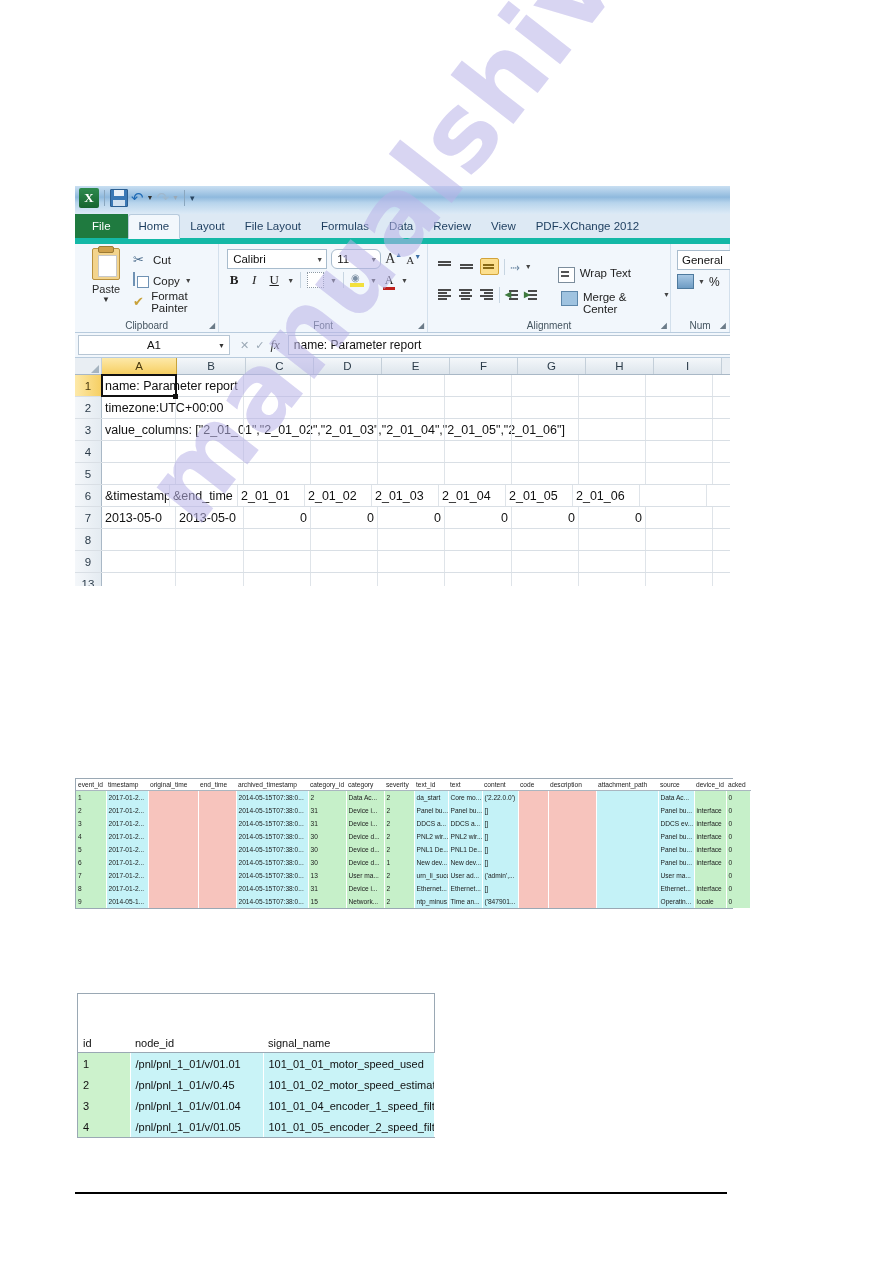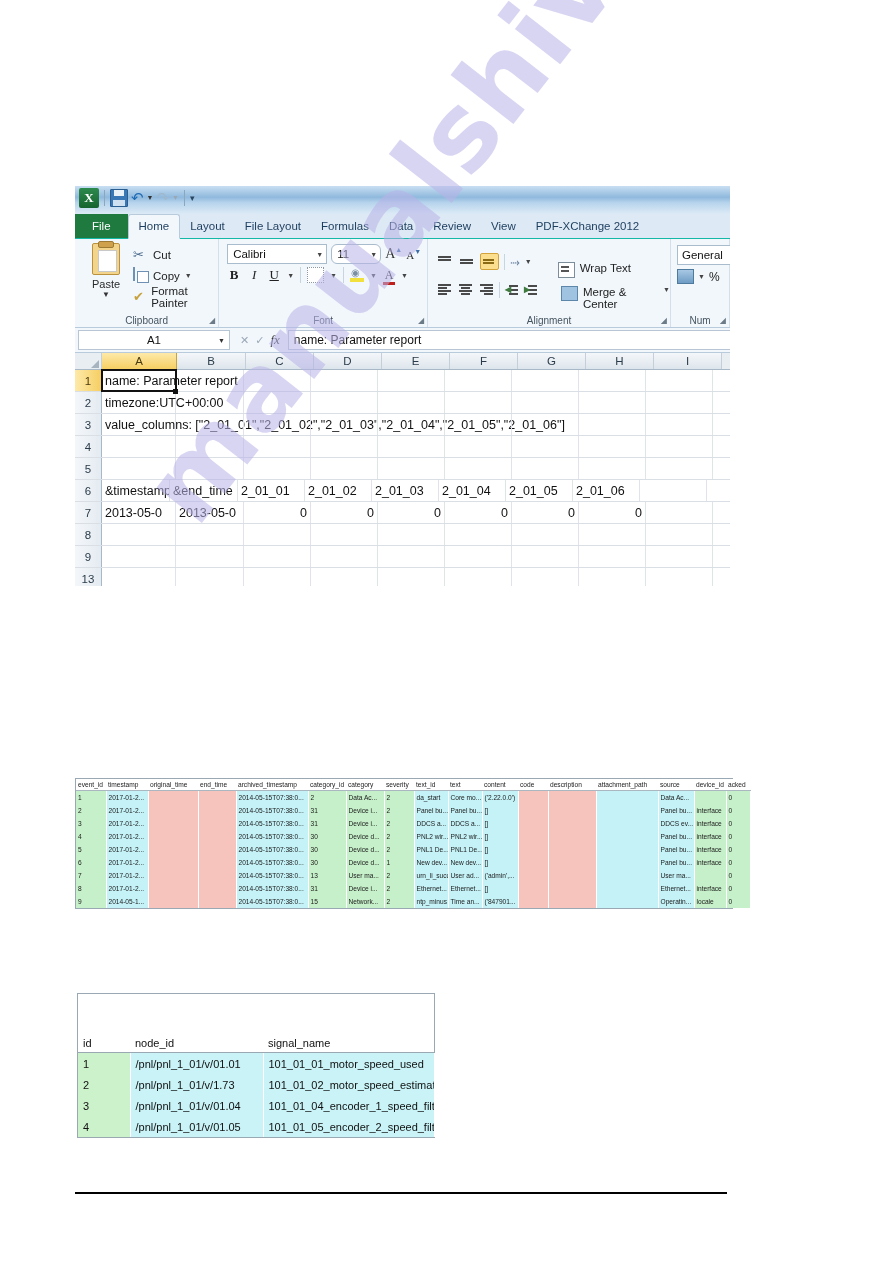--- a/index.html
+++ b/index.html
@@ -46,21 +46,21 @@
   .save-ic{width:16px;height:16px;background:#3a78b5;border:1px solid #2a5d90;position:relative;border-radius:1px;}
   .save-ic:before{content:"";position:absolute;left:3px;top:0;width:10px;height:6px;background:#e8f0f8;}
   .save-ic:after{content:"";position:absolute;left:2px;bottom:0;width:12px;height:6px;background:#cfe0f0;}
   .undo-ic,.redo-ic{font-size:15px;color:#1f6ab5;line-height:14px;font-family:"DejaVu Sans",sans-serif;}
   .redo-ic{color:#9fb8cd;}
   .tiny-tri{font-size:7px;color:#333;line-height:14px;}
   .tiny-tri.dim{color:#9aa8b5;}
   .qmore{font-size:9px;color:#2a4763;}
 
   .tabbar{height:24px;background:#dde9f4;display:flex;align-items:flex-end;position:relative;
-          border-bottom:1px solid #14b8a6;text-align:center;}
+          border-bottom:6px solid #14b8a6;text-align:center;}
   .tab{
     font-size:11.5px;color:#1c3d5e;padding:4px 10px 5px 10px;line-height:14px;
     position:relative;top:0;
   }
   .tab.file{background:#1f7a3f;color:#fff;padding:5px 17px 5px 17px;font-weight:normal;}
   .tab.active{background:#f2f7fc;border:1px solid #b8cbdd;border-bottom:1px solid #f2f7fc;
               border-radius:3px 3px 0 0;margin-bottom:-1px;}
 
   .ribbon{
     height:88px;background:#f2f7fc;position:relative;border-bottom:1px solid #b8cbdd;
@@ -792,21 +792,21 @@
       </tr>
     </thead>
     <tbody id="signals-body">
         <tr>
           <td class="s-green">1</td>
           <td class="s-cyan">/pnl/pnl_1_01/v/01.01</td>
           <td class="s-cyan">101_01_01_motor_speed_used</td>
         </tr>
         <tr>
           <td class="s-green">2</td>
-          <td class="s-cyan">/pnl/pnl_1_01/v/1.73</td>
+          <td class="s-cyan">/pnl/pnl_1_01/v/0.45</td>
           <td class="s-cyan">101_01_02_motor_speed_estimated</td>
         </tr>
         <tr>
           <td class="s-green">3</td>
           <td class="s-cyan">/pnl/pnl_1_01/v/01.04</td>
           <td class="s-cyan">101_01_04_encoder_1_speed_filtered</td>
         </tr>
         <tr>
           <td class="s-green">4</td>
           <td class="s-cyan">/pnl/pnl_1_01/v/01.05</td>

